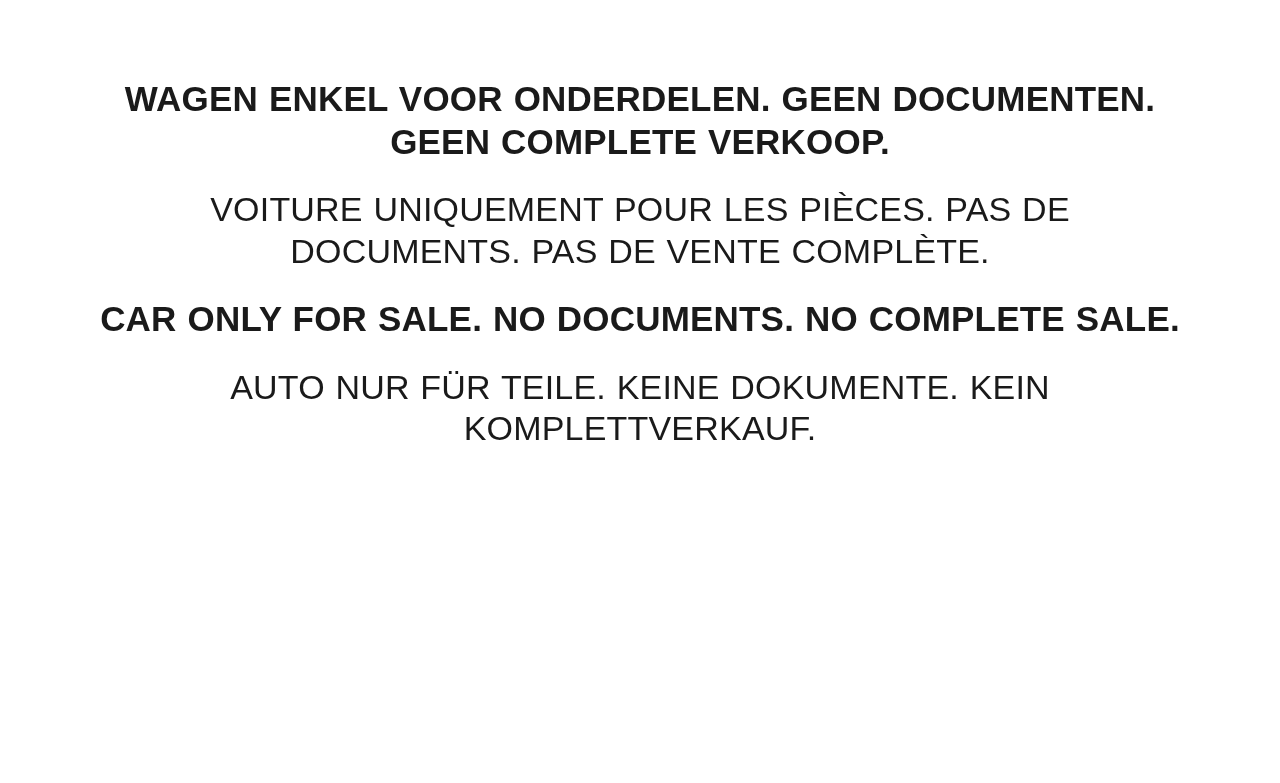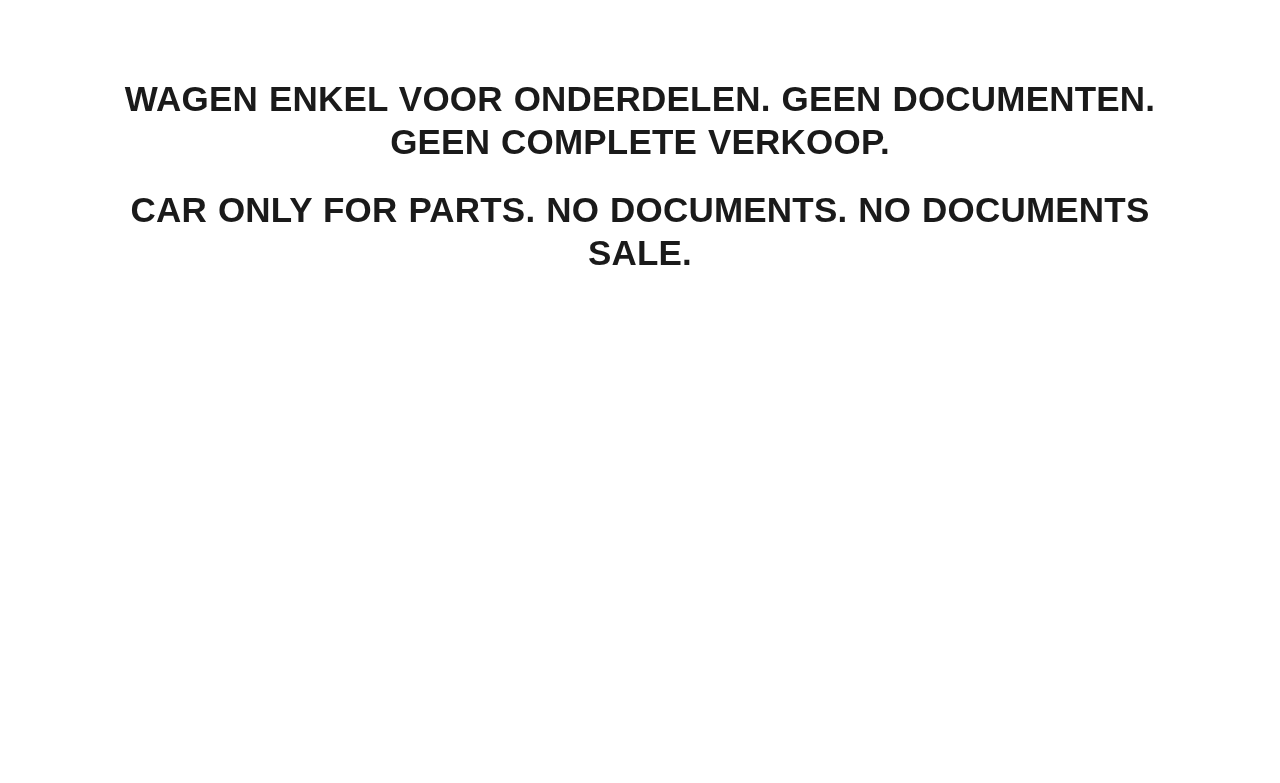--- a/index.html
+++ b/index.html
@@ -47,18 +47,20 @@
   .line.de   { margin-top: 12px; }
   .line.pl   { margin-top: 12px; margin-bottom: 0; }
 </style>
 </head>
 <body>
 
 <div class="notice">
 
   <p class="line bold nl">WAGEN ENKEL VOOR ONDERDELEN. GEEN DOCUMENTEN. GEEN COMPLETE VERKOOP.</p>
 
+  <p class="line regular fr">VOITURE UNIQUEMENT POUR LES PIÈCES. PAS DE DOCUMENTS. PAS DE VENTE COMPLÈTE.</p>
 
-  <p class="line bold en">CAR ONLY FOR PARTS. NO DOCUMENTS. NO DOCUMENTS SALE.</p>
+  <p class="line bold en">CAR ONLY FOR SALE. NO DOCUMENTS. NO COMPLETE SALE.</p>
 
+  <p class="line regular de">AUTO NUR FÜR TEILE. KEINE DOKUMENTE. KEIN KOMPLETTVERKAUF.</p>
 
 
 </div>
 
 </body></html>

